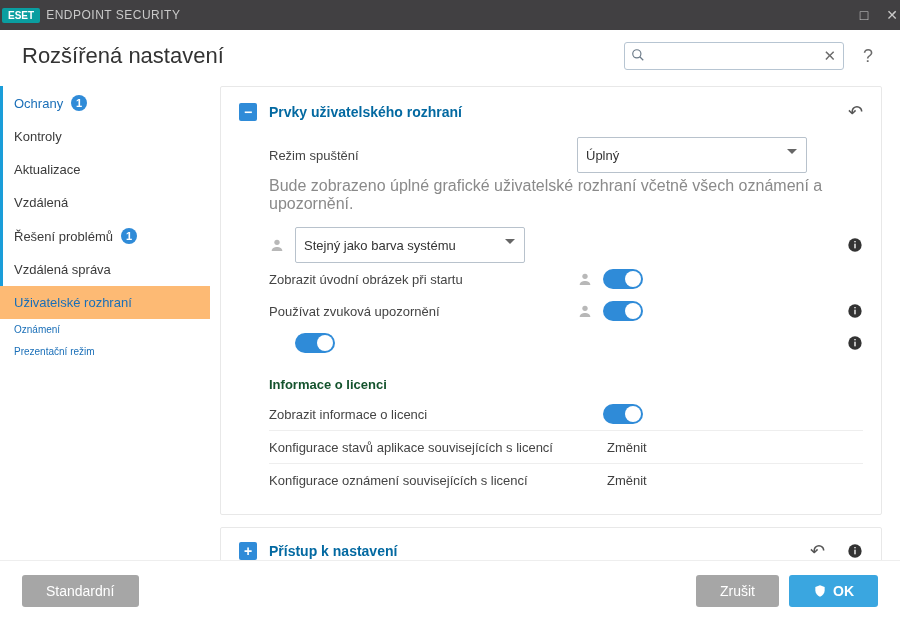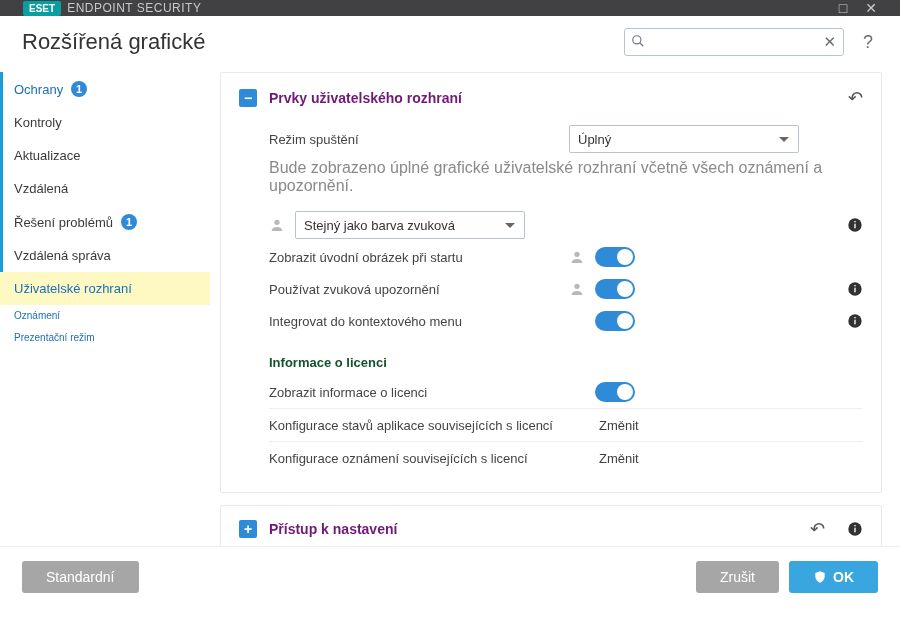--- a/index.html
+++ b/index.html
@@ -1,50 +1,50 @@
 <!DOCTYPE html>
 <html><head>
 <meta charset="utf-8">
 <style>
 *{box-sizing:border-box;margin:0;padding:0;font-family:"Segoe UI",Arial,sans-serif}
 body{width:900px;height:620px;overflow:hidden;background:#fff;font-size:13px;color:#333}
-.titlebar{height:16px;background:#414042;display:flex;align-items:center;padding:0 23px;color:#c9c9c9}
+.titlebar{height:30px;background:#414042;display:flex;align-items:center;padding:0 2px;color:#c9c9c9}
 .brand{display:flex;align-items:center;gap:6px;font-size:12px;letter-spacing:.5px}
 .brand-logo{background:#0a9ea0;color:#fff;font-weight:700;font-size:10px;padding:2px 6px;border-radius:2px;letter-spacing:0}
 .win-controls{margin-left:auto;display:flex;gap:18px;color:#c9c9c9}
 .win-controls span{cursor:pointer;font-size:14px}
 .header{display:flex;align-items:center;padding:12px 22px 10px;gap:14px}
 .page-title{font-size:22px;color:#333;font-weight:400}
 .search{margin-left:auto;position:relative}
 .search input{width:220px;height:28px;border:1px solid #b7c5d2;border-radius:3px;padding:0 52px 0 26px;font-size:13px;outline:none}
 .search .mag{position:absolute;left:7px;top:6px;color:#6b7a88;font-size:14px}
 .search .clear{position:absolute;right:8px;top:5px;color:#6b6b6b;font-size:15px;cursor:pointer}
 .help{width:20px;text-align:center;color:#6b6b6b;font-size:18px;cursor:pointer}
 .body{display:flex;height:calc(620px - 30px - 50px - 60px)}
 .sidebar{width:210px;padding:6px 0 0;border-right:none}
 .nav-item{display:flex;align-items:center;gap:8px;padding:9px 14px;cursor:pointer;color:#3a3a3a;position:relative}
 .nav-item.active{color:#1a6fb8}
-.nav-item.sel{background:#fef9c3;color:#1a6fb8}
+.nav-item.sel{background:#fdba74;color:#1a6fb8}
 .nav-item .bar{position:absolute;left:0;top:0;bottom:0;width:3px;background:#1a9dd9}
 .nav-sub{padding-left:14px;color:#1a6fb8;cursor:pointer;font-size:10px;line-height:22px}
 .badge{background:#2f8bd8;color:#fff;border-radius:50%;width:16px;height:16px;font-size:11px;display:inline-flex;align-items:center;justify-content:center;font-weight:700}
 .content{flex:1;padding:0 18px 0 10px;overflow-y:auto;position:relative}
 .content::-webkit-scrollbar{width:10px}
 .content::-webkit-scrollbar-thumb{background:#c7c7c7;border-radius:5px}
 .panel{background:#fff;border:1px solid #e8e8e8;border-radius:2px;margin:6px 0 12px;padding:14px 18px 18px;position:relative}
 .panel-head{display:flex;align-items:center;gap:12px;margin-bottom:14px}
 .toggle-box{width:18px;height:18px;background:#2f8bd8;color:#fff;display:flex;align-items:center;justify-content:center;font-weight:700;border-radius:2px;cursor:pointer;font-size:14px;line-height:1}
-.panel-title{font-weight:700;color:#701a75;font-size:14px}
+.panel-title{font-weight:700;color:#0369a1;font-size:14px}
 .undo{margin-left:auto;color:#555;font-size:18px;cursor:pointer}
 .info-ic{color:#333;font-size:15px}
-.row{display:flex;align-items:center;min-height:32px;padding:0 0 0 30px;gap:10px}
+.row{display:flex;align-items:center;min-height:32px;padding:0 0 0 30px;gap:18px}
 .row .label{flex:0 0 290px;color:#444}
 .row .controls{display:flex;align-items:center;gap:10px;flex:1}
 .hint{color:#8a8a8a;font-size:16px;padding:4px 0 14px 30px}
-.select{height:28px;border:1px solid #b8c2cc;border-radius:2px;padding:0 26px 0 8px;background:#fff;width:230px;position:relative;display:flex;align-items:center;color:#333;cursor:pointer}
+.select{height:36px;border:1px solid #b8c2cc;border-radius:2px;padding:0 26px 0 8px;background:#fff;width:230px;position:relative;display:flex;align-items:center;color:#333;cursor:pointer}
 .select::after{content:"";position:absolute;right:9px;top:11px;border:5px solid transparent;border-top-color:#666}
 .user-ic{color:#b8b8b8;font-size:15px}
 .switch{width:40px;height:20px;border-radius:10px;background:#2f8bd8;position:relative;cursor:pointer}
 .switch::after{content:"";position:absolute;width:16px;height:16px;background:#fff;border-radius:50%;top:2px;right:2px}
 .link{color:#404040;cursor:pointer}
 .section-sub{font-weight:700;padding:18px 0 6px 30px;color:#14532d}
 .sep{height:1px;background:#eee;margin:0 0 0 30px}
 .footer{height:60px;display:flex;align-items:center;padding:0 22px;gap:10px;border-top:1px solid #eee}
 .btn{height:32px;padding:0 24px;border:none;border-radius:3px;font-size:14px;cursor:pointer;display:inline-flex;align-items:center;gap:6px}
 .btn-default{background:#a6a6a6;color:#fff}
@@ -62,21 +62,21 @@
     <span class="brand-logo">ESET</span>
     <span>ENDPOINT SECURITY</span>
   </div>
   <div class="win-controls">
     <span>□</span>
     <span>✕</span>
   </div>
 </div>
 
 <div class="header">
-  <div class="page-title">Rozšířená grafické</div>
+  <div class="page-title">Rozšířená nastavení</div>
   <div class="search">
     <span class="mag">
       <svg width="14" height="14" viewBox="0 0 24 24" fill="none" stroke="#6b7a88" stroke-width="2">
           <circle cx="10" cy="10" r="7"></circle>
           <line x1="21" y1="21" x2="15" y2="15"></line>
         </svg>
     </span>
     <input type="text" placeholder="" style="">
     <span class="clear">✕</span>
   </div>
@@ -138,21 +138,21 @@
 
       <div class="row">
         <div class="controls">
           <span class="user-ic">
             <svg width="16" height="16" viewBox="0 0 24 24" fill="#b8b8b8">
                 <circle cx="12" cy="8" r="4"></circle>
                 <path d="M4 21c0-4 4-6 8-6s8 2 8 6z"></path>
               </svg>
           </span>
           <div class="select">
-              <span>Stejný jako barva zvuková</span>
+              <span>Stejný jako barva systému</span>
             </div>
           <span class="info-ic info-right">
             <svg width="16" height="16" viewBox="0 0 24 24" fill="#333">
                 <circle cx="12" cy="12" r="10"></circle>
                 <rect x="11" y="10" width="2" height="7" fill="#fff"></rect>
                 <rect x="11" y="6" width="2" height="2" fill="#fff"></rect>
               </svg>
           </span>
         </div>
       </div>
@@ -184,21 +184,20 @@
               <svg width="16" height="16" viewBox="0 0 24 24" fill="#333">
                 <circle cx="12" cy="12" r="10"></circle>
                 <rect x="11" y="10" width="2" height="7" fill="#fff"></rect>
                 <rect x="11" y="6" width="2" height="2" fill="#fff"></rect>
               </svg>
             </span>
         </div>
       </div>
 
       <div class="row">
-        <div class="label">Integrovat do kontextového menu</div>
         <div class="controls">
           <span style="width:16px"></span>
           <div class="switch"></div>
           <span class="info-ic info-right">
               <svg width="16" height="16" viewBox="0 0 24 24" fill="#333">
                 <circle cx="12" cy="12" r="10"></circle>
                 <rect x="11" y="10" width="2" height="7" fill="#fff"></rect>
                 <rect x="11" y="6" width="2" height="2" fill="#fff"></rect>
               </svg>
             </span>

